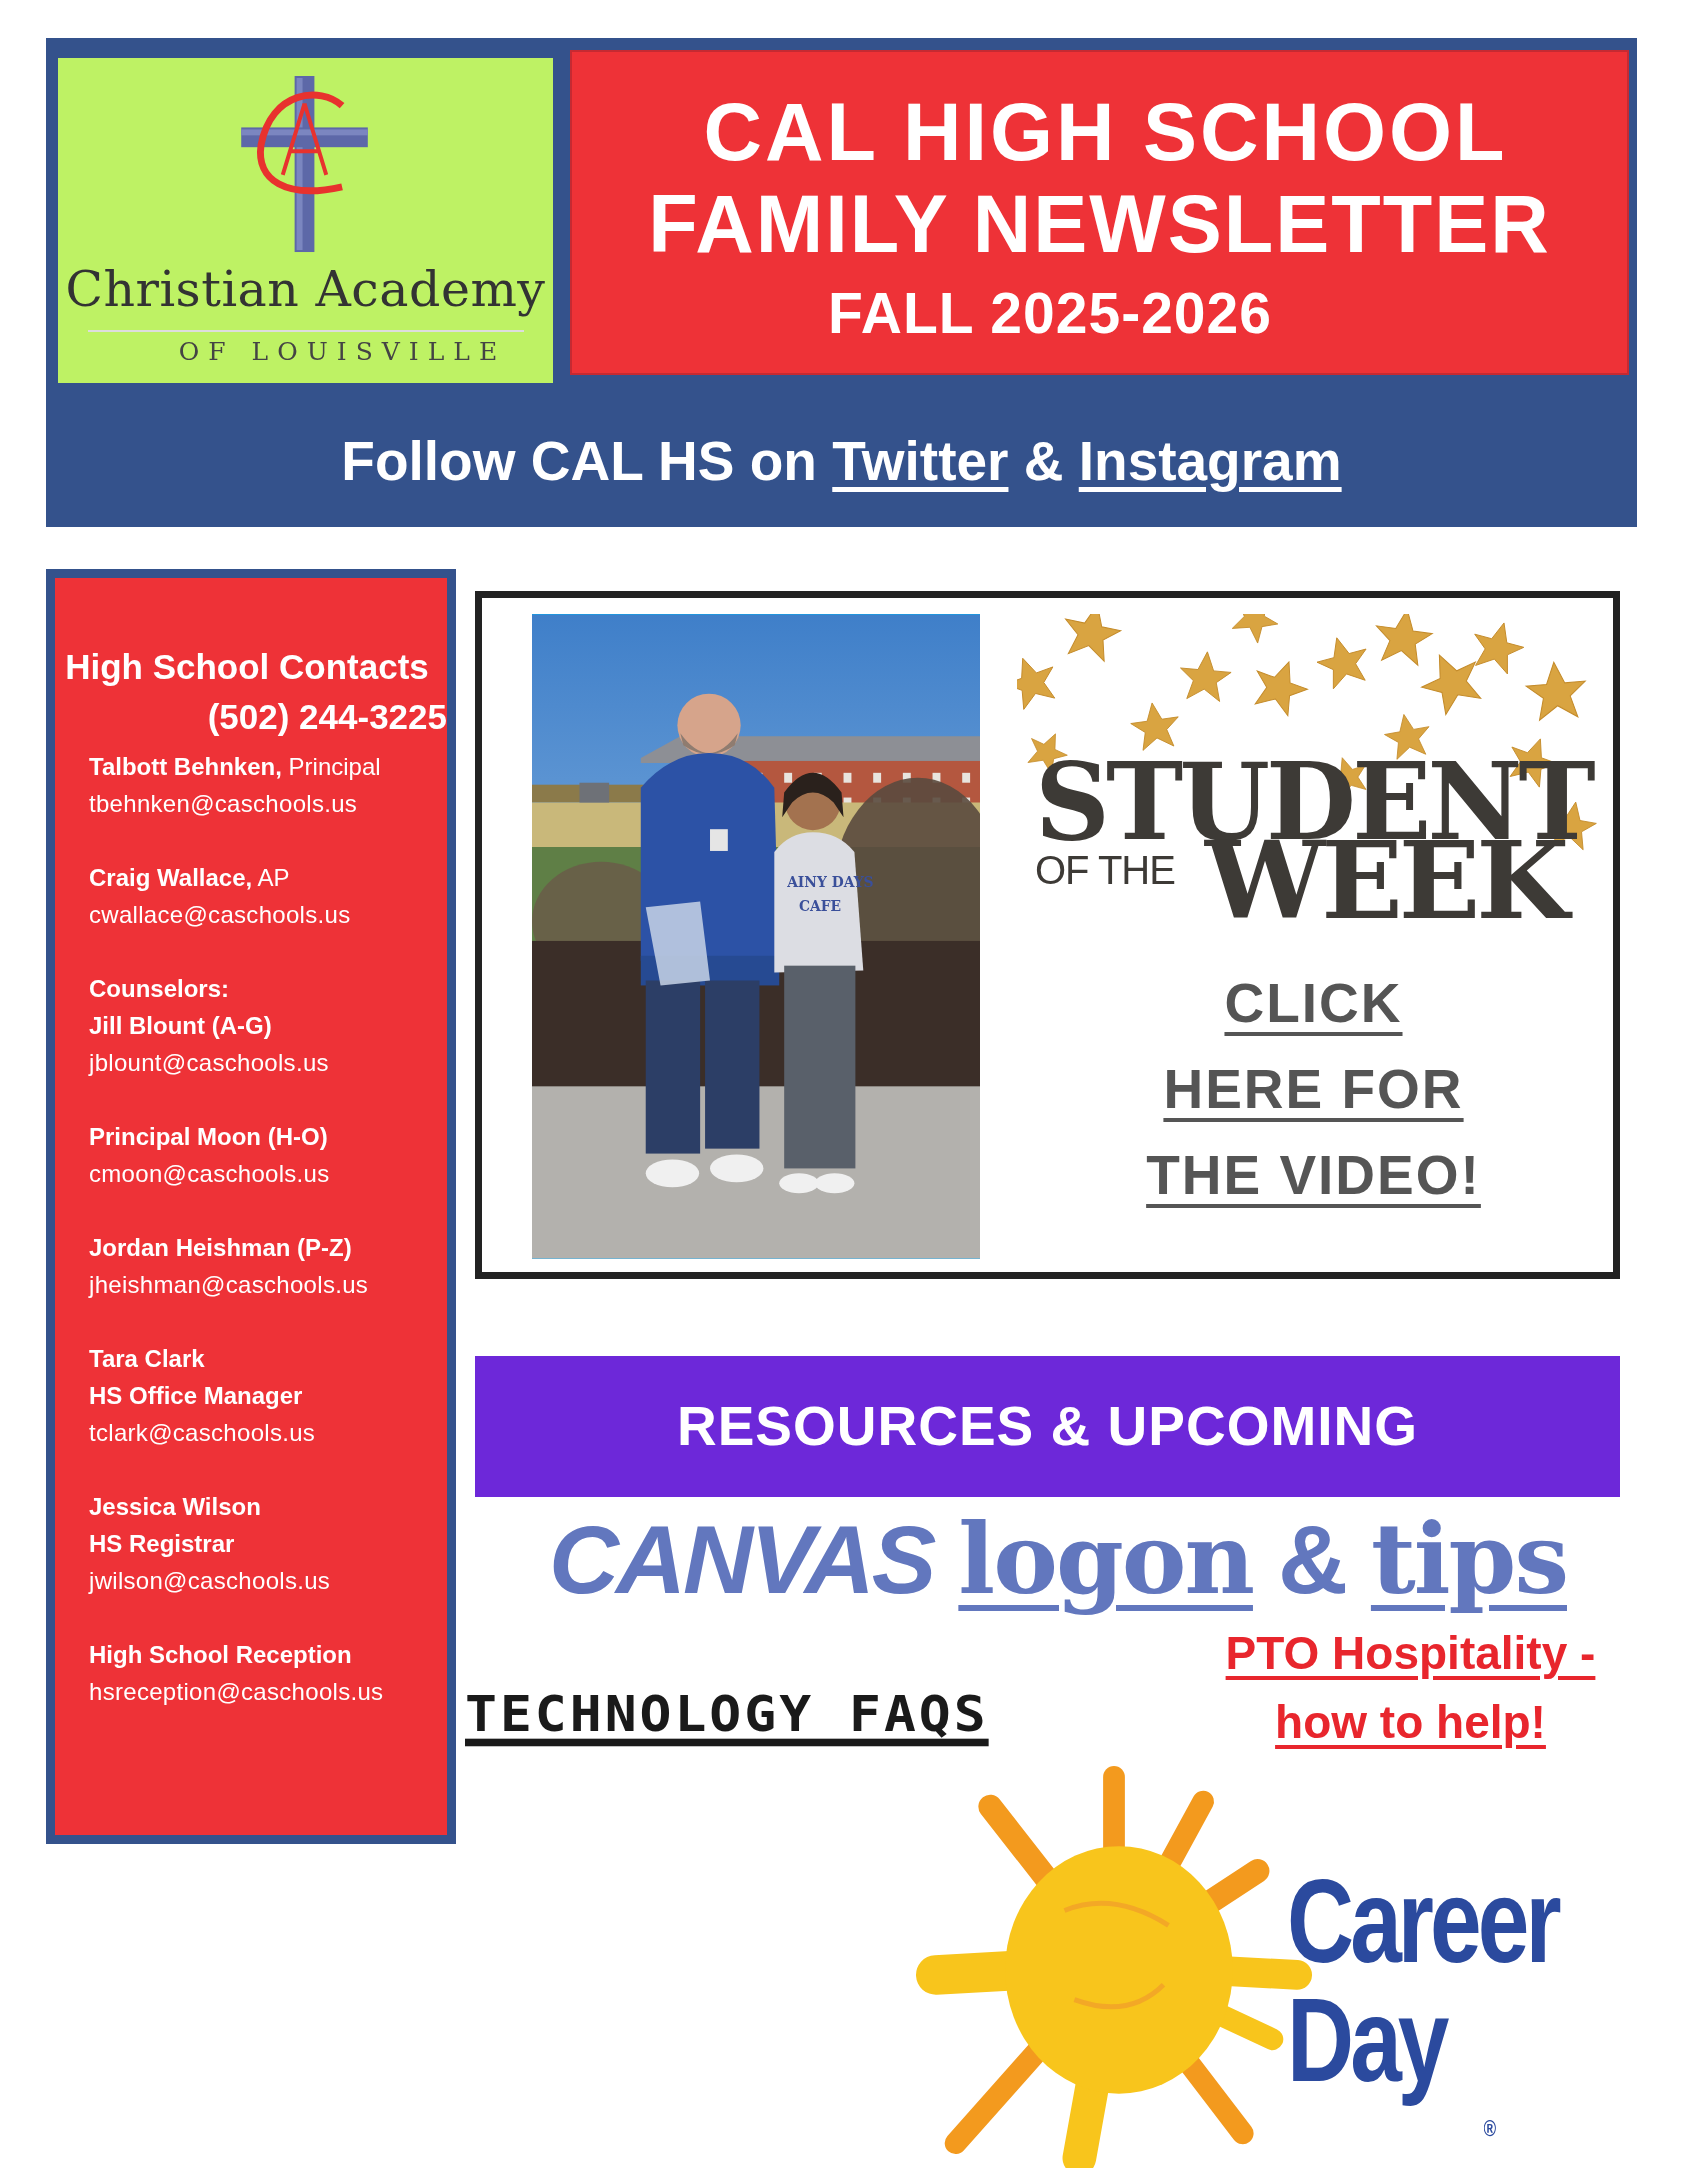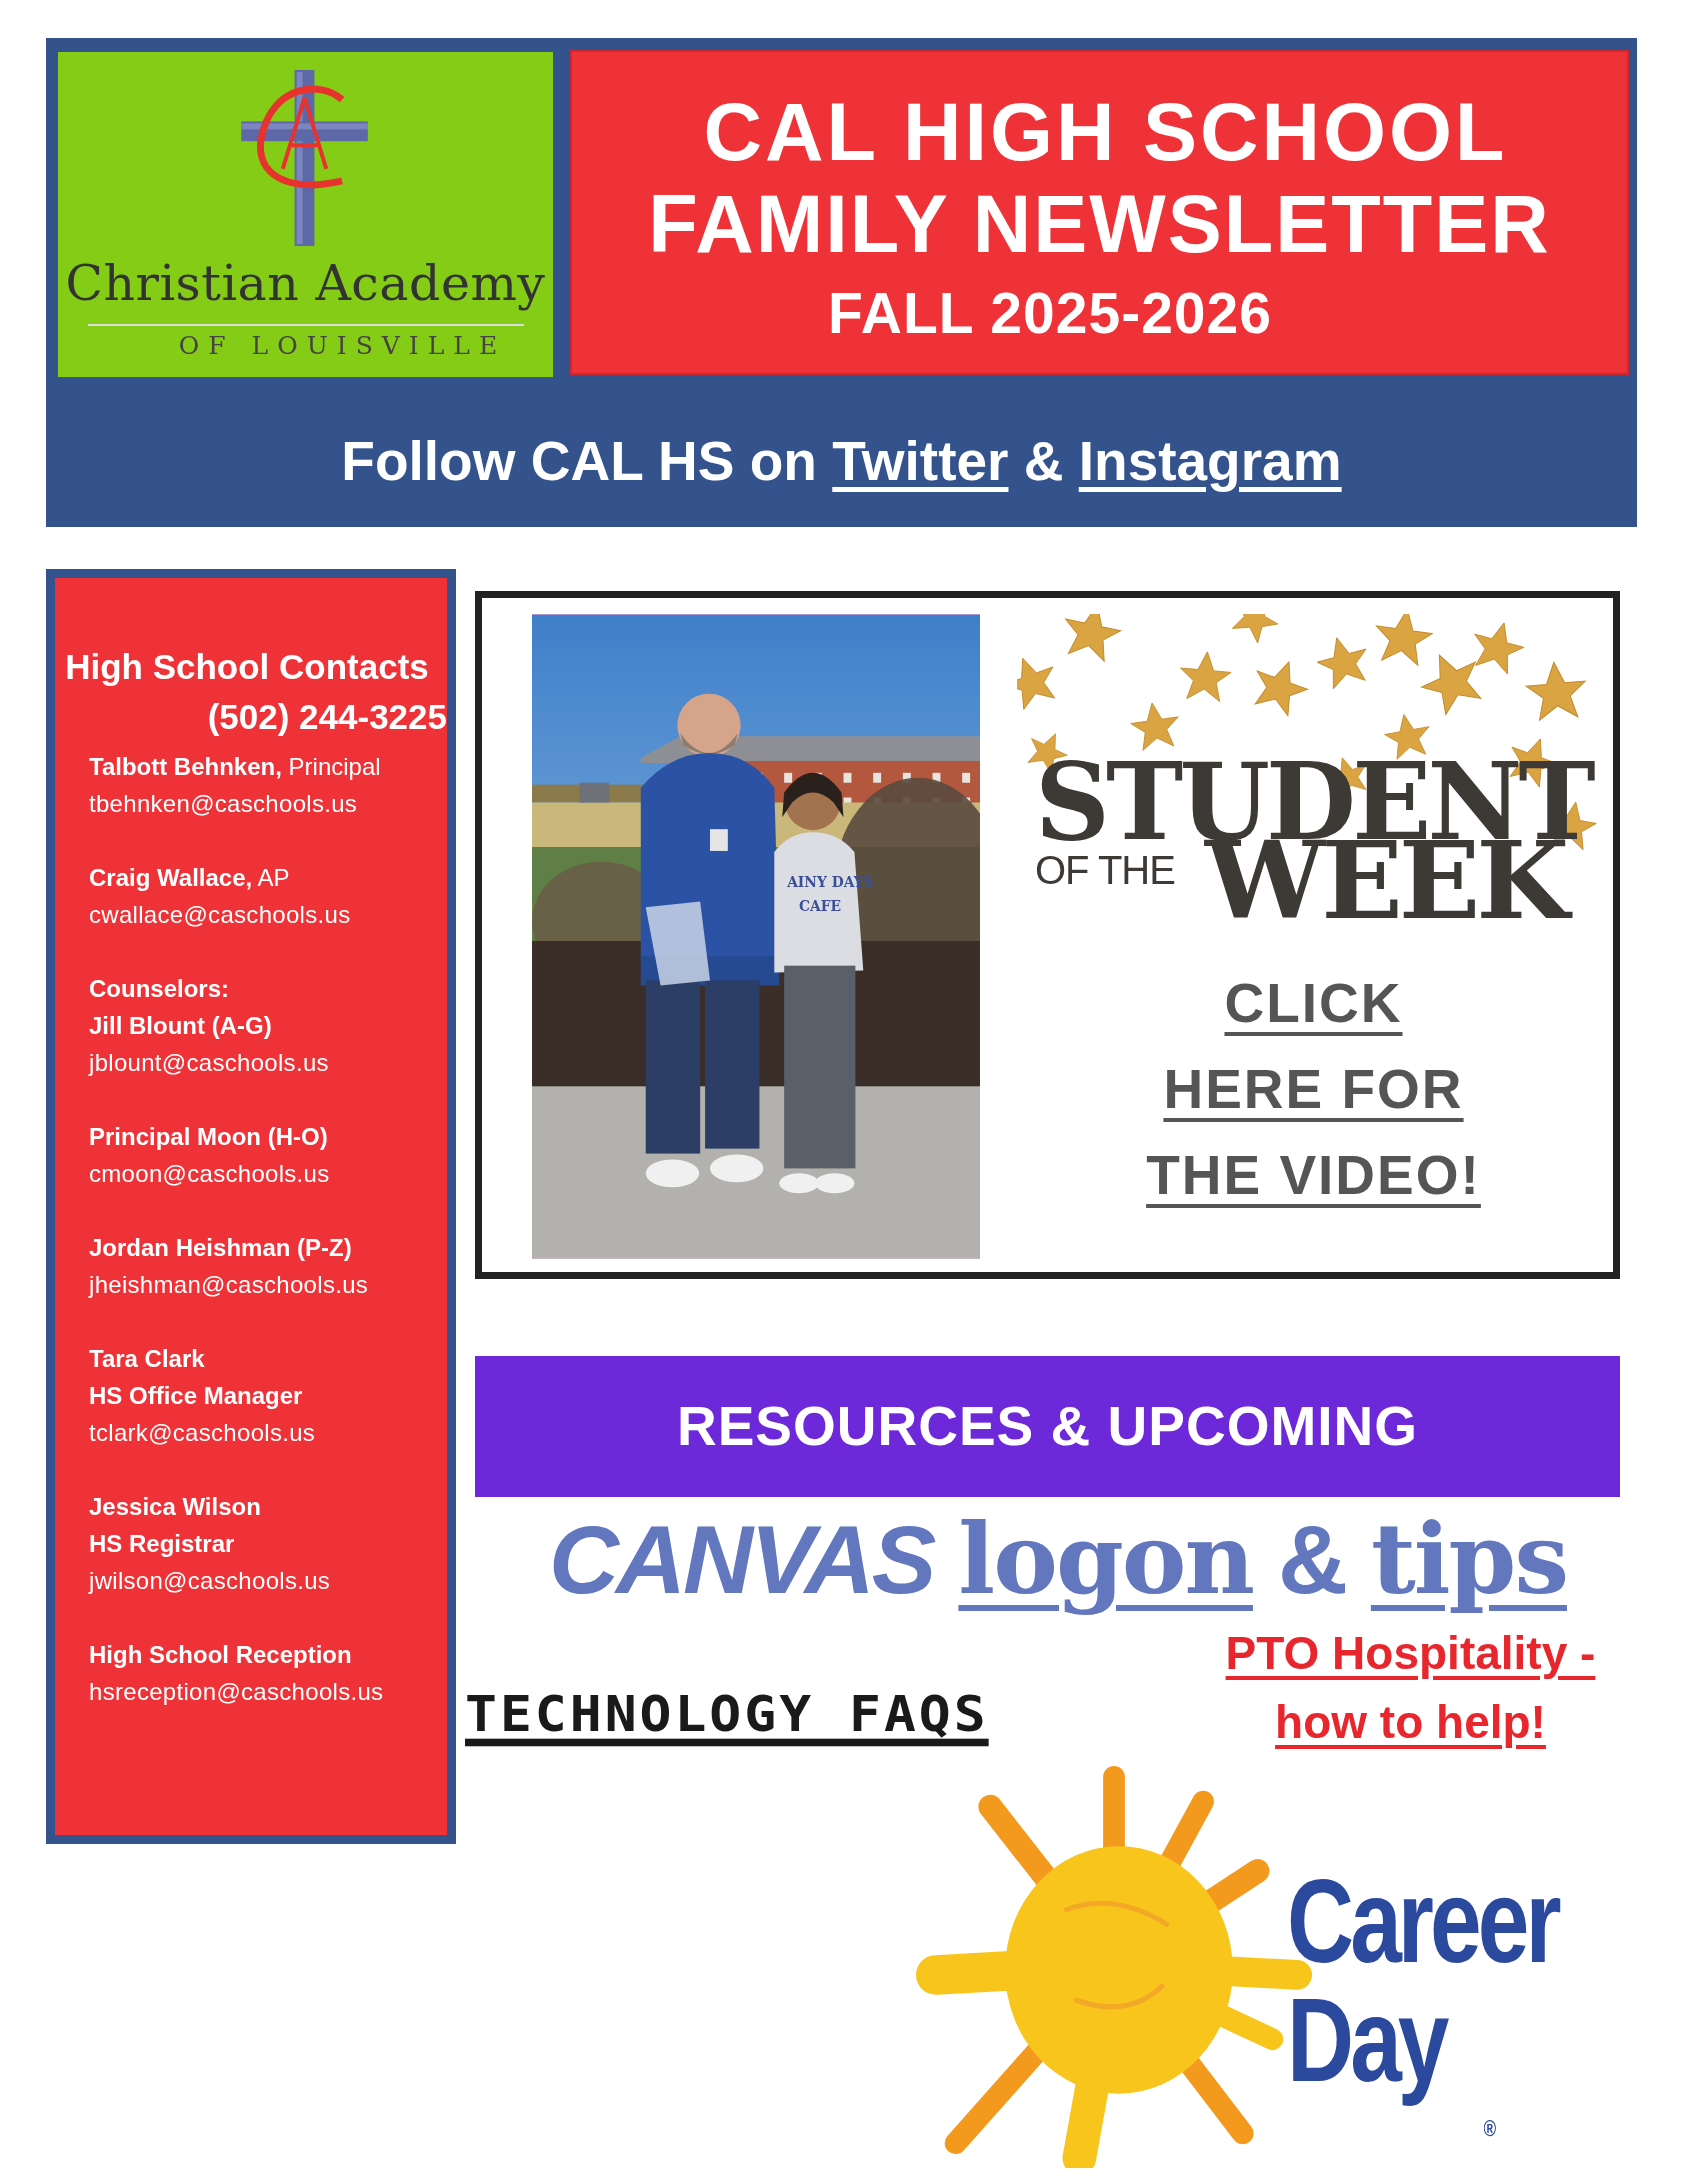--- a/index.html
+++ b/index.html
@@ -5,22 +5,22 @@
   * { box-sizing: border-box; margin: 0; padding: 0; }
   html, body { width: 1683px; height: 2178px; background: #ffffff; overflow: hidden; }
   body { position: relative; font-family: "DejaVu Sans", "Liberation Sans", sans-serif; }
 
   
   .header {
     position: absolute; left: 46px; top: 38px; width: 1591px; height: 489px;
     background: #34528c;
   }
   .logo-box {
-    position: absolute; left: 12px; top: 14px; width: 495px; height: 325px;
-    background: #84cc16;
+    position: absolute; left: 12px; top: 20px; width: 495px; height: 325px;
+    background: #bef264;
   }
   .logo-cross { position: absolute; left: 173px; top: 18px; width: 149px; height: 178px; }
   .logo-name {
     position: absolute; left: 0; top: 203px; width: 495px; text-align: center;
     font-family: "DejaVu Serif", "Liberation Serif", serif;
     font-size: 49px; color: #333; letter-spacing: 0.5px;
   }
   .logo-rule { position: absolute; left: 30px; top: 272px; width: 436px; height: 2px; background: #ddd; }
   .logo-sub {
     position: absolute; left: 0; top: 279px; width: 529px; text-align: center;
@@ -61,21 +61,21 @@
   .c-normal { font-weight: normal; }
   .c-email { font-weight: normal; color: #fff; text-decoration: none; display: block; font-size: 24px; line-height: 37px; letter-spacing: 0.3px; }
 
   
   .sotw {
     position: absolute; left: 475px; top: 591px; width: 1145px; height: 688px;
     border: 7px solid #222; background: #fff;
   }
   .photo {
     position: absolute; left: 50px; top: 16px; width: 448px; height: 645px;
-    overflow: hidden; background: #f9a8d4;
+    overflow: hidden; background: #0ea5e9;
   }
   .sotw-graphic { position: absolute; left: 535px; top: 16px; width: 589px; height: 317px; overflow: hidden; }
   .sotw-student {
     position: absolute; left: 18px; top: 134px;
     font-family: "DejaVu Serif", "Liberation Serif", serif; font-weight: bold;
     font-size: 107px; color: #3d3a36; letter-spacing: -4px; line-height: 1;
     transform: scaleX(0.97); transform-origin: left;
   }
   .sotw-ofthe {
     position: absolute; left: 18px; top: 234px;

